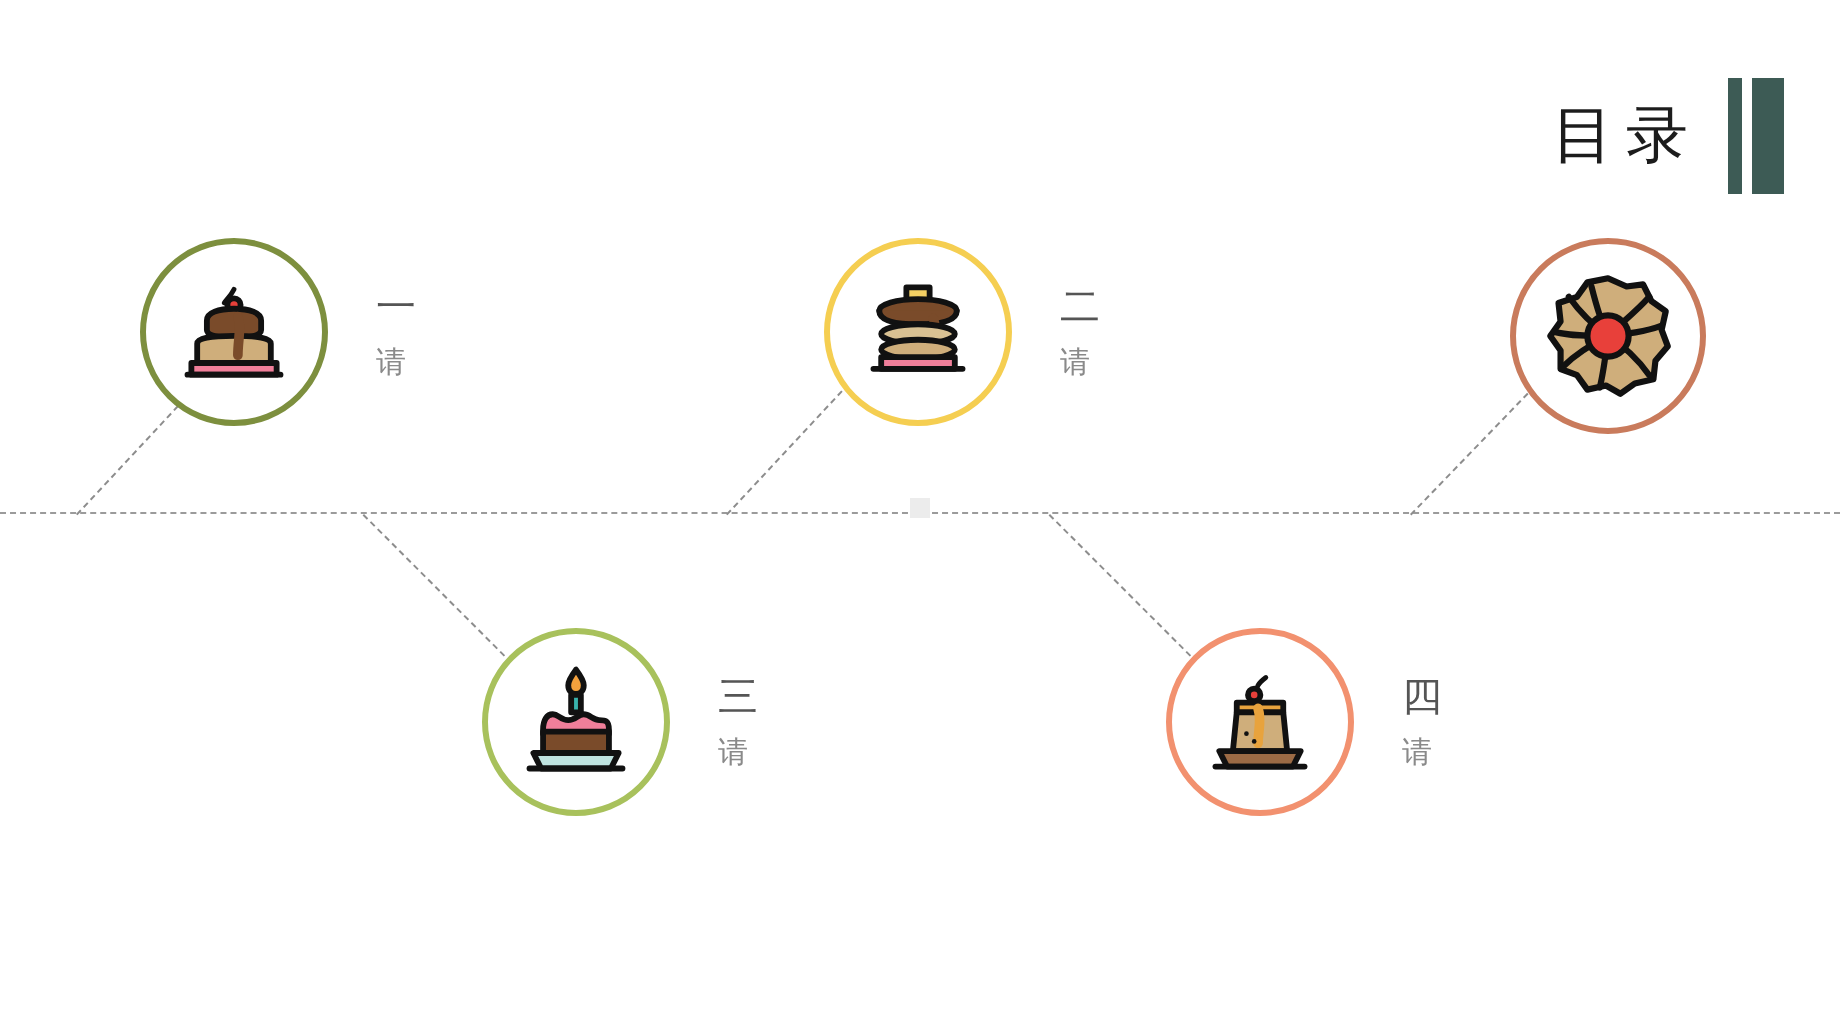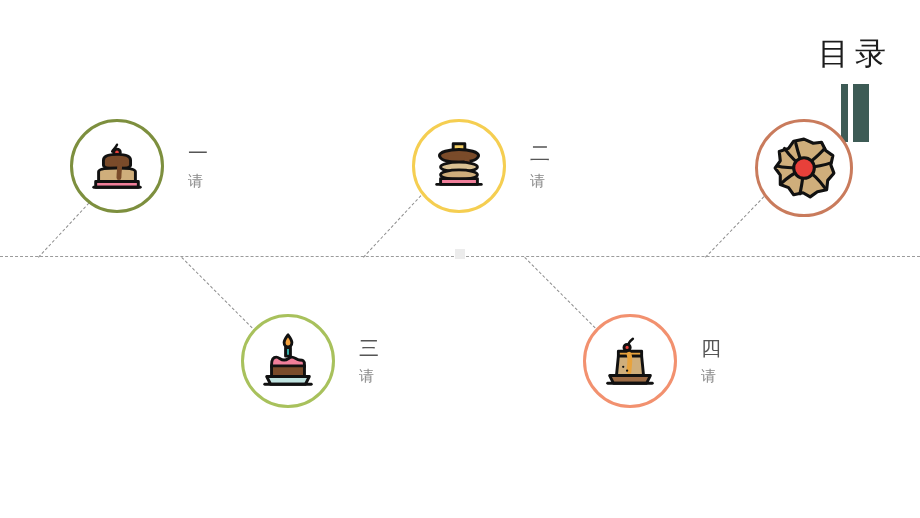--- a/index.html
+++ b/index.html
@@ -19,21 +19,20 @@
   }
 
   
   .title-block {
     position: absolute;
     right: 28px;
     top: 38px;
     display: flex;
     align-items: center;
     gap: 14px;
-    flex-direction: column;
   }
   .title-text {
     font-family: "DejaVu Sans", "Liberation Sans", sans-serif;
     font-size: 31px;
     letter-spacing: 6px;
     color: #1c1c1c;
     font-weight: 400;
     line-height: 1;
     white-space: nowrap;
   }

